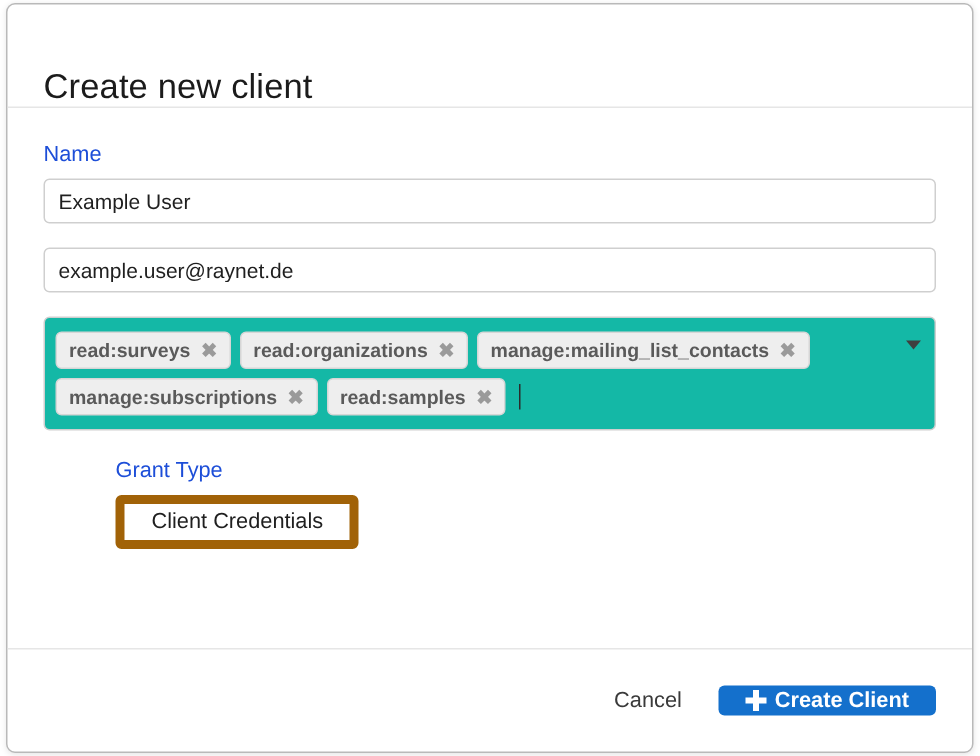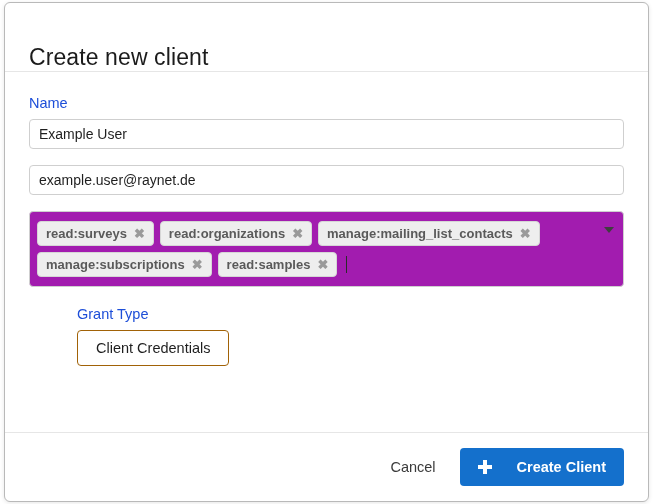--- a/index.html
+++ b/index.html
@@ -78,21 +78,21 @@
     outline: none;
   }
 
   
   .scopes-box {
     position: relative;
     width: 100%;
     box-sizing: border-box;
     border: 1px solid #cfcfcf;
     border-radius: 4px;
-    background: #a21caf;
+    background: #14b8a6;
     padding: 6px 26px 6px 7px;
     min-height: 65px;
   }
   .chips {
     display: flex;
     flex-wrap: wrap;
     align-items: center;
   }
   .chip {
     display: inline-flex;
@@ -136,21 +136,21 @@
 
   
   .grant-field {
     margin-top: 18px;
     margin-left: 48px;
   }
   .grant-option {
     display: inline-flex;
     align-items: center;
     justify-content: center;
-    border: 1px solid #a16207;
+    border: 6px solid #a16207;
     border-radius: 4px;
     height: 36px;
     padding: 0 18px;
     font-size: 14.5px;
     color: #1f1f1f;
     background: #ffffff;
     box-sizing: border-box;
   }
 
   
@@ -170,25 +170,25 @@
     font-family: "Liberation Sans", sans-serif;
     font-size: 14.5px;
     color: #3a3a3a;
     padding: 8px 14px;
     margin-right: 10px;
     cursor: pointer;
   }
   .btn-primary {
     display: inline-flex;
     align-items: center;
-    gap: 25px;
+    gap: 6px;
     background: #1470cc;
     border: none;
     border-radius: 4px;
-    height: 38px;
+    height: 20px;
     padding: 0 18px;
     font-family: "Liberation Sans", sans-serif;
     font-size: 14.5px;
     font-weight: bold;
     color: #ffffff;
     cursor: pointer;
   }
   .plus-icon {
     display: inline-block;
     position: relative;

